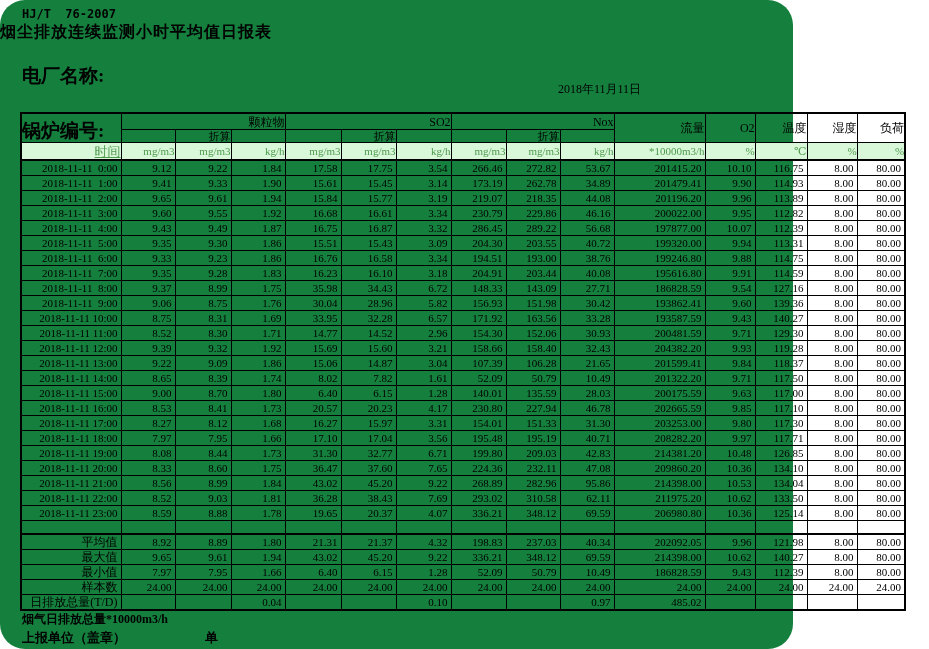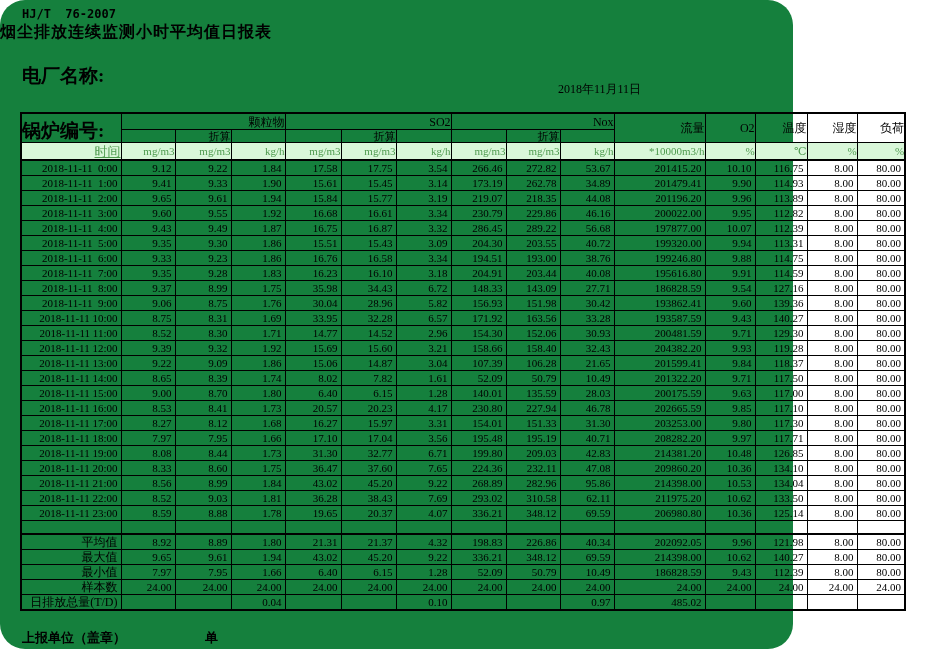--- a/index.html
+++ b/index.html
@@ -532,21 +532,21 @@
         </tr>
         <tr>
           <td class="label-cell">平均值</td>
           <td class="gs">8.92</td>
           <td>8.89</td>
           <td>1.80</td>
           <td class="gs">21.31</td>
           <td>21.37</td>
           <td>4.32</td>
           <td class="gs">198.83</td>
-          <td>226.86</td>
+          <td>237.03</td>
           <td>40.34</td>
           <td class="gs">202092.05</td>
           <td class="gs">9.96</td>
           <td class="gs">121.98</td>
           <td class="gs">8.00</td>
           <td class="gs">80.00</td>
         </tr>
         <tr>
           <td class="label-cell">最大值</td>
           <td class="gs">9.65</td>
@@ -611,18 +611,19 @@
           <td>0.97</td>
           <td class="gs">485.02</td>
           <td class="gs"></td>
           <td class="gs"></td>
           <td class="gs"></td>
           <td class="gs"></td>
         </tr>
       </tbody>
   </table>
 
+  <div class="footer-note">烟气日排放总量*10000m3/h</div>
   <div class="footer-unit-row">
     <span>上报单位（盖章）</span>
     <span class="footer-unit">单位</span>
   </div>
 
 </div>
 
 </body></html>

